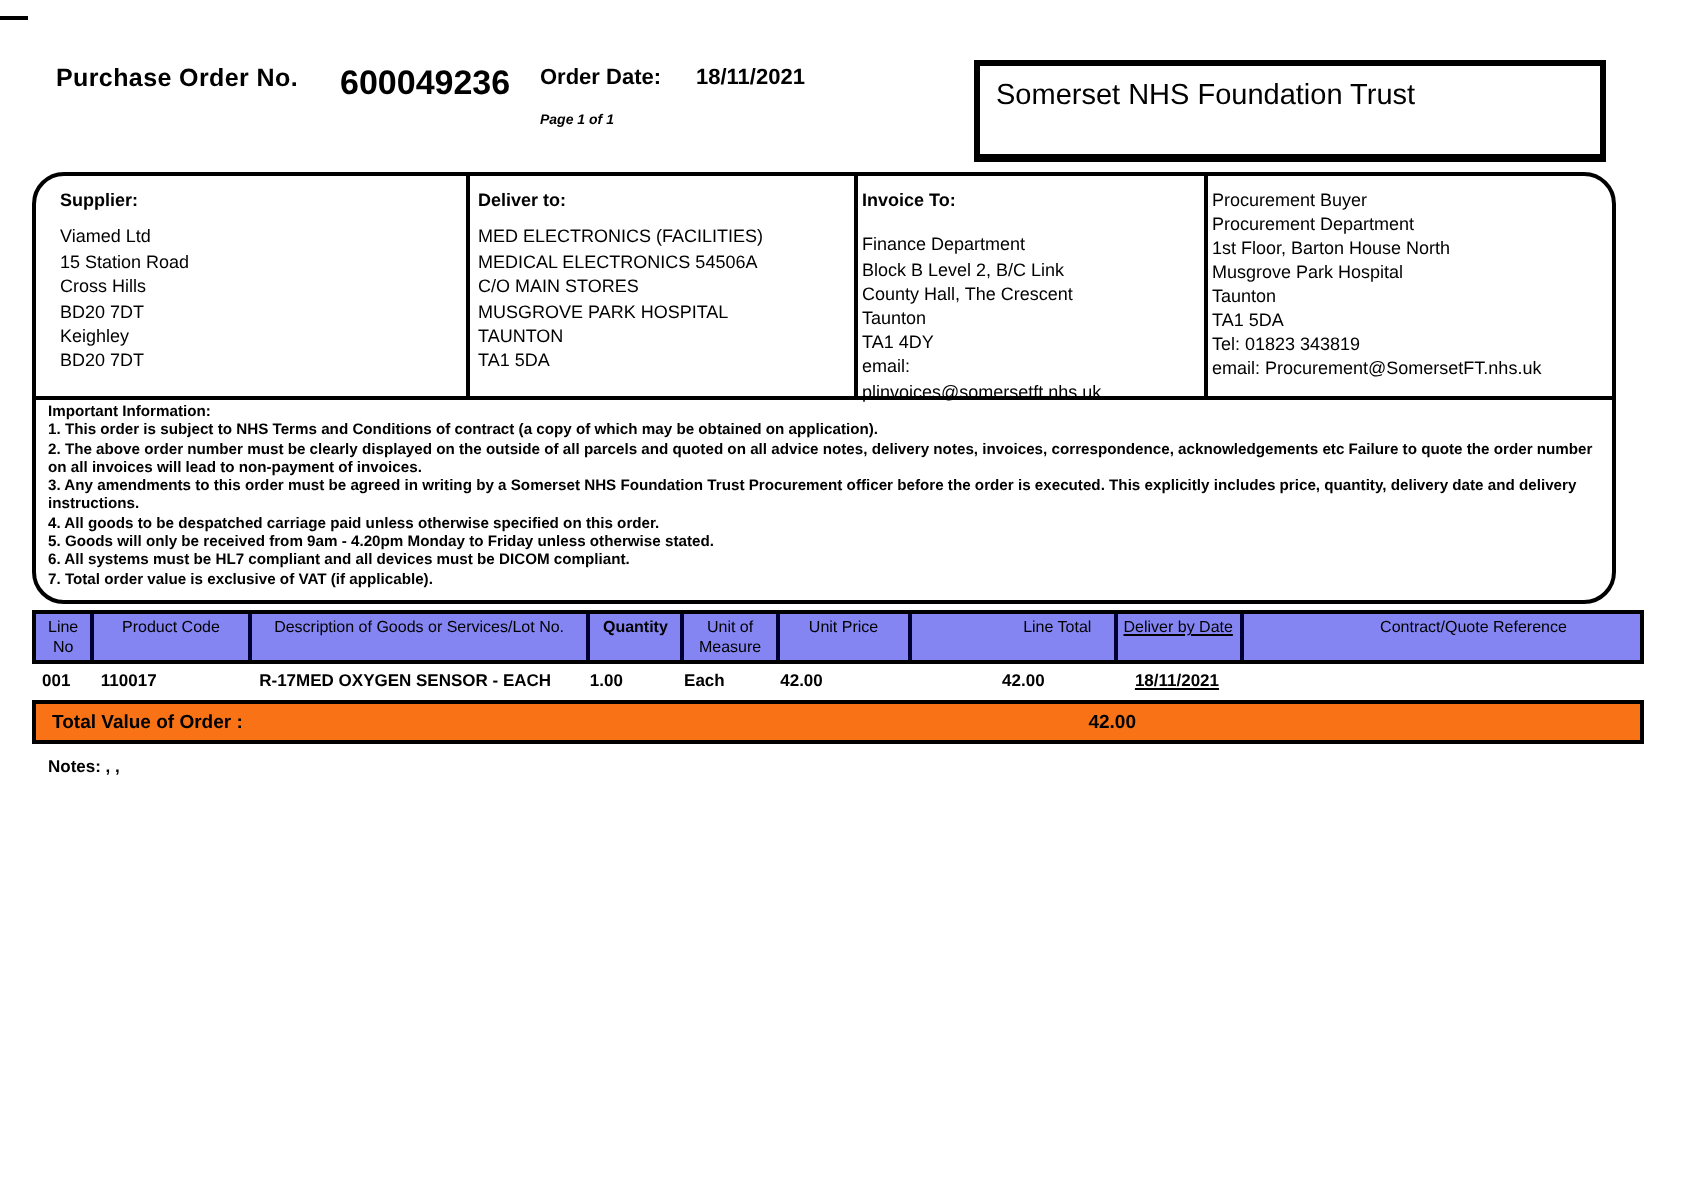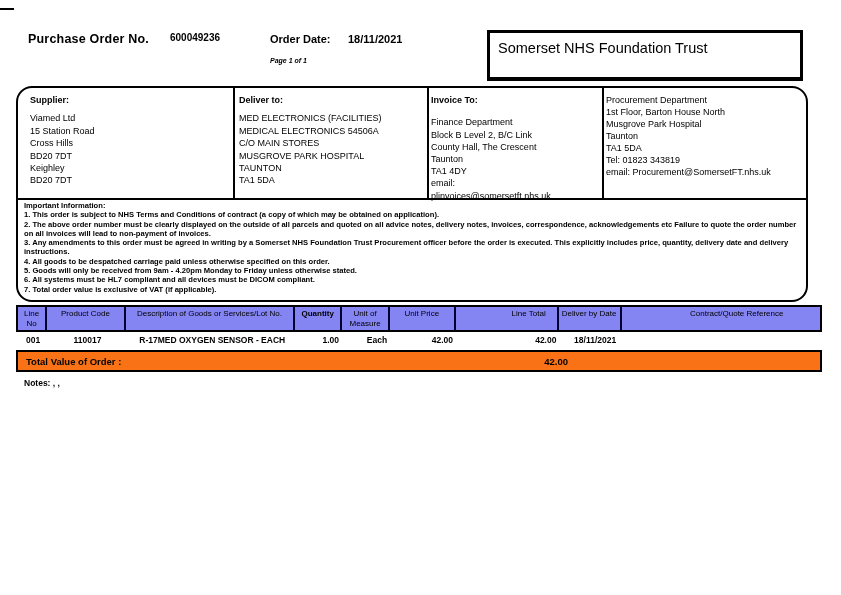--- a/index.html
+++ b/index.html
@@ -5,21 +5,21 @@
   * { box-sizing: border-box; }
   html,body { margin:0; padding:0; }
   body {
     width:841px; height:595px; background:#ffffff; color:#000;
     font-family:"Liberation Sans", sans-serif; position:relative; overflow:hidden;
   }
   .abs { position:absolute; }
 
   
   .po-label { left:28px; top:32px; font-size:12.5px; font-weight:bold; letter-spacing:.2px; }
-  .po-number { left:170px; top:32px; font-size:10px; font-weight:bold; }
+  .po-number { left:170px; top:32px; font-size:17px; font-weight:bold; }
   .od-label { left:270px; top:33px; font-size:11px; font-weight:bold; }
   .od-value { left:348px; top:33px; font-size:11px; font-weight:bold; }
   .page-info { left:270px; top:57px; font-size:7px; font-weight:bold; font-style:italic; }
   .crop-mark { left:0; top:8px; width:14px; height:2px; background:#000; }
 
   .trust-box {
     left:487px; top:30px; width:316px; height:51px;
     border:3px solid #000; border-bottom-width:4px;
     padding:7px 0 0 8px; font-size:14.5px;
   }
@@ -54,23 +54,23 @@
   .order-table { left:16px; top:305px; width:806px; }
   .thead { display:flex; background:#8484f3; border:2px solid #000; height:27px; }
   .th {
     border-right:2px solid #000033; font-size:8px; text-align:center;
     padding-top:2px; line-height:9.5px; height:100%;
   }
   .th:last-child { border-right:none; }
   .trow { display:flex; font-size:8.5px; font-weight:bold; padding-top:2px; }
   .td { padding-top:1px; }
   .c0{width:31px;} .c1{width:84px;} .c2{width:181px;} .c3{width:50px;font-weight:bold;}
-  .c4{width:51px;} .c5{width:70px;} .c6{width:62px;margin-left:45px;} .c7{width:67px;} .c8{width:210px;padding-left:32px;}
-  .t-left{text-align:center; padding-left:5px;}
-  .t-right{text-align:right; padding-right:3px;}
+  .c4{width:51px;} .c5{width:70px;} .c6{width:62px;margin-left:45px;} .c7{width:67px;text-decoration:underline;} .c8{width:210px;padding-left:32px;}
+  .t-left{text-align:left; padding-left:5px;}
+  .t-right{padding-right:3px;}
 
   .total-bar {
     left:16px; top:350px; width:806px; height:22px;
     background:#f97316; border:2px solid #000;
   }
   .total-label { position:absolute; left:8px; top:4px; font-size:9.5px; font-weight:bold; }
   .total-value { position:absolute; left:480px; top:4px; width:70px; text-align:right; font-size:9.5px; font-weight:bold; }
 
   .notes { left:24px; top:378px; font-size:8.5px; font-weight:bold; }
 </style>
@@ -127,20 +127,21 @@
       <div>County Hall, The Crescent</div>
       <div>Taunton</div>
       <div>TA1 4DY</div>
       <div>email:</div>
       <div>plinvoices@somersetft.nhs.uk</div>
     </div>
   </div>
 
   <div class="abs addr addr-enquiries">
     <div class="lines">
+      <div>Procurement Buyer</div>
       <div>Procurement Department</div>
       <div>1st Floor, Barton House North</div>
       <div>Musgrove Park Hospital</div>
       <div>Taunton</div>
       <div>TA1 5DA</div>
       <div>Tel: 01823 343819</div>
       <div>email: Procurement@SomersetFT.nhs.uk</div>
     </div>
   </div>
 

